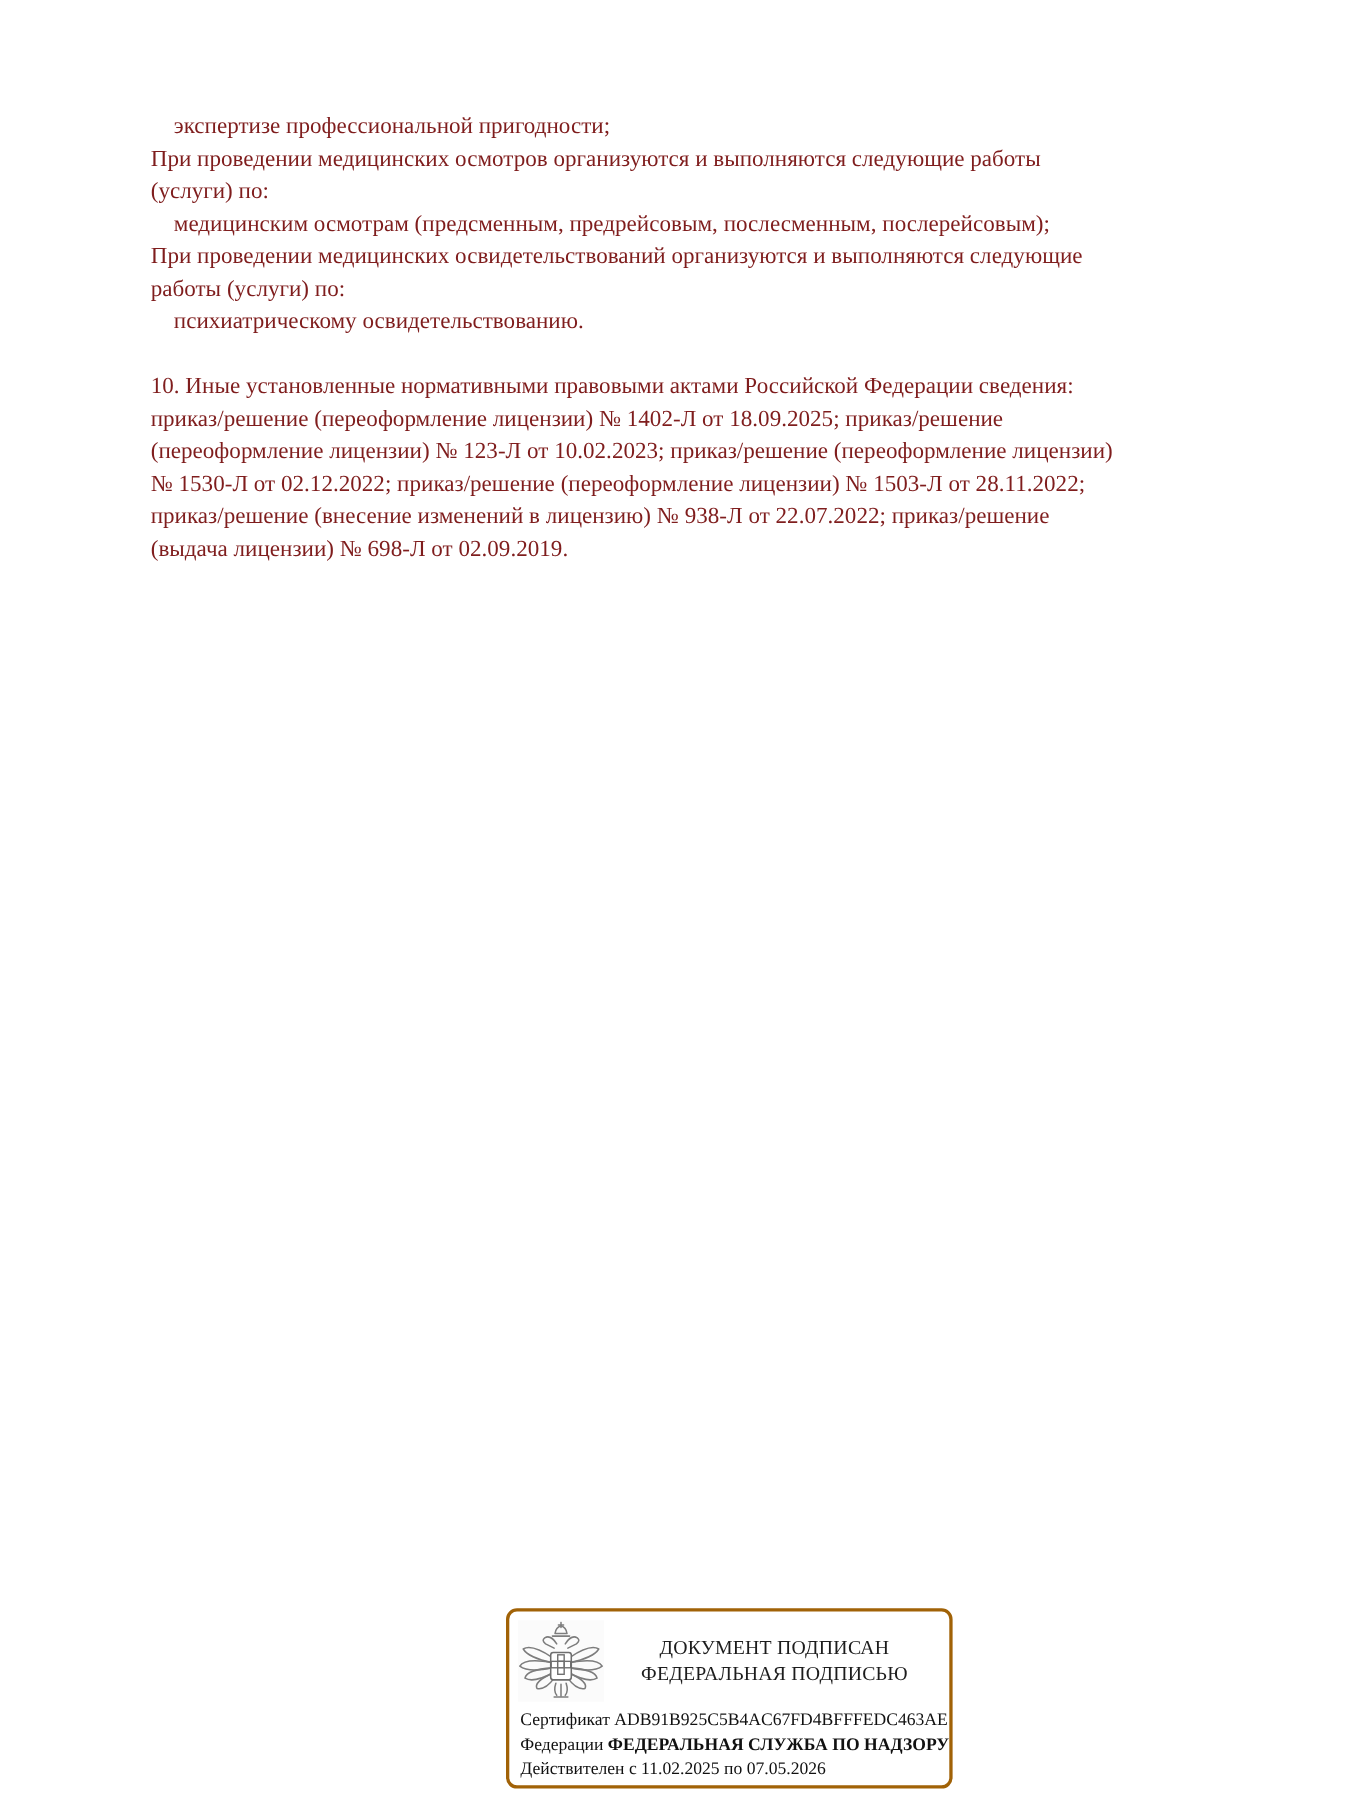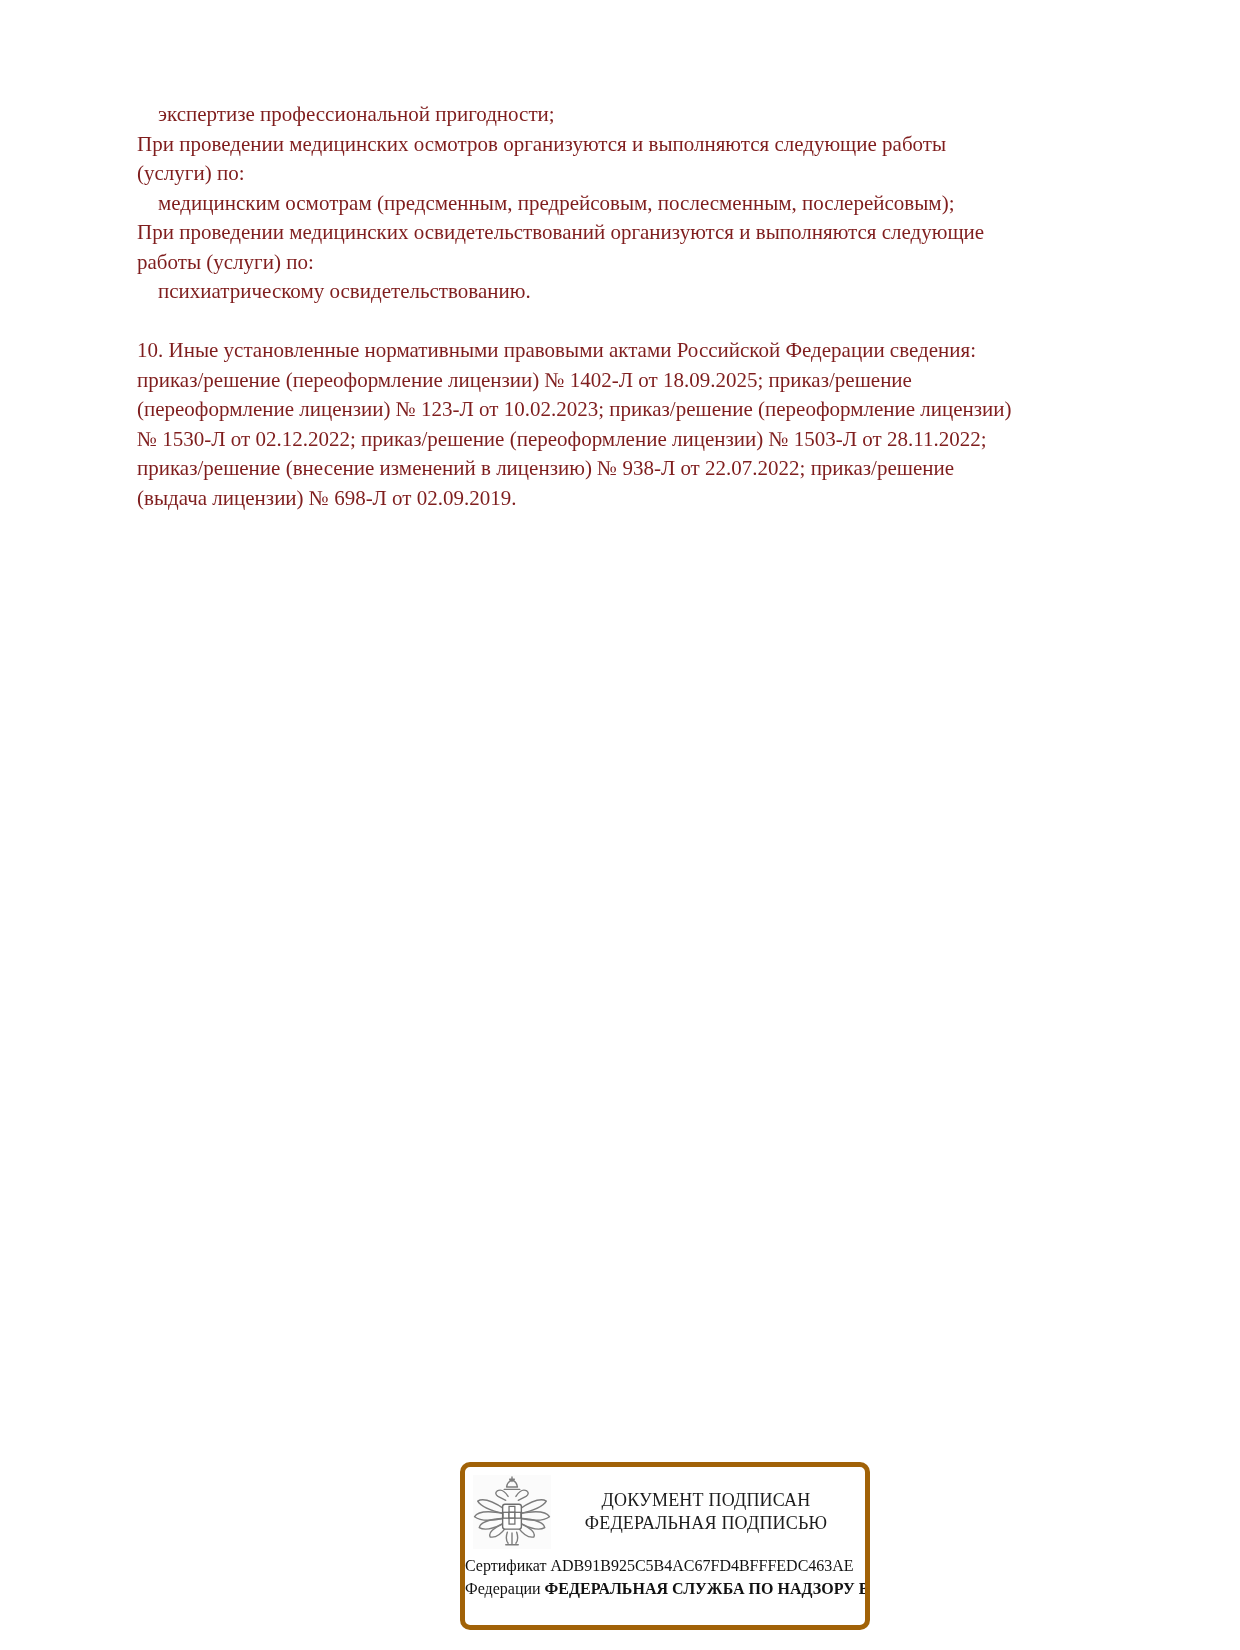--- a/index.html
+++ b/index.html
@@ -28,21 +28,21 @@
     margin: 0 0 29.5px 0;
     white-space: pre-wrap;
   }
   
   .stamp {
     position: absolute;
     left: 460px;
     top: 1462px;
     width: 400px;
     height: 158px;
-    border: 5px solid #a16207;
+    border: 3px solid #a16207;
     border-radius: 10px;
     background: #ffffff;
     overflow: hidden;
   }
   .stamp-head {
     display: flex;
     align-items: center;
     height: 84px;
     margin-top: 3px;
   }
@@ -59,20 +59,21 @@
   .stamp-title {
     flex: 1;
     text-align: center;
     font-size: 18px;
     line-height: 23px;
     color: #1c1c1c;
     letter-spacing: 0.2px;
     padding-right: 4px;
   }
   .stamp-details {
+    padding-left: 10px;
     margin-top: 1px;
     font-size: 16px;
     line-height: 22.5px;
     white-space: nowrap;
     color: #111111;
   }
   .detail-line { overflow: hidden; }
   .owner-value { font-weight: bold; }
 </style>
 </head>
@@ -134,14 +135,17 @@
   </div>
   <div class="stamp-details">
     <div class="detail-line">
       <span>Сертификат</span>
       <span>ADB91B925C5B4AC67FD4BFFFEDC463AE</span>
     </div>
     <div class="detail-line">
       <span>Федерации</span>
       <span class="owner-value">ФЕДЕРАЛЬНАЯ СЛУЖБА ПО НАДЗОРУ В СФЕРЕ</span>
     </div>
+    <div class="detail-line">
+      <span>Действителен с 11.02.2025 по 07.05.2026</span>
+    </div>
   </div>
 </div>
 
 </body></html>

